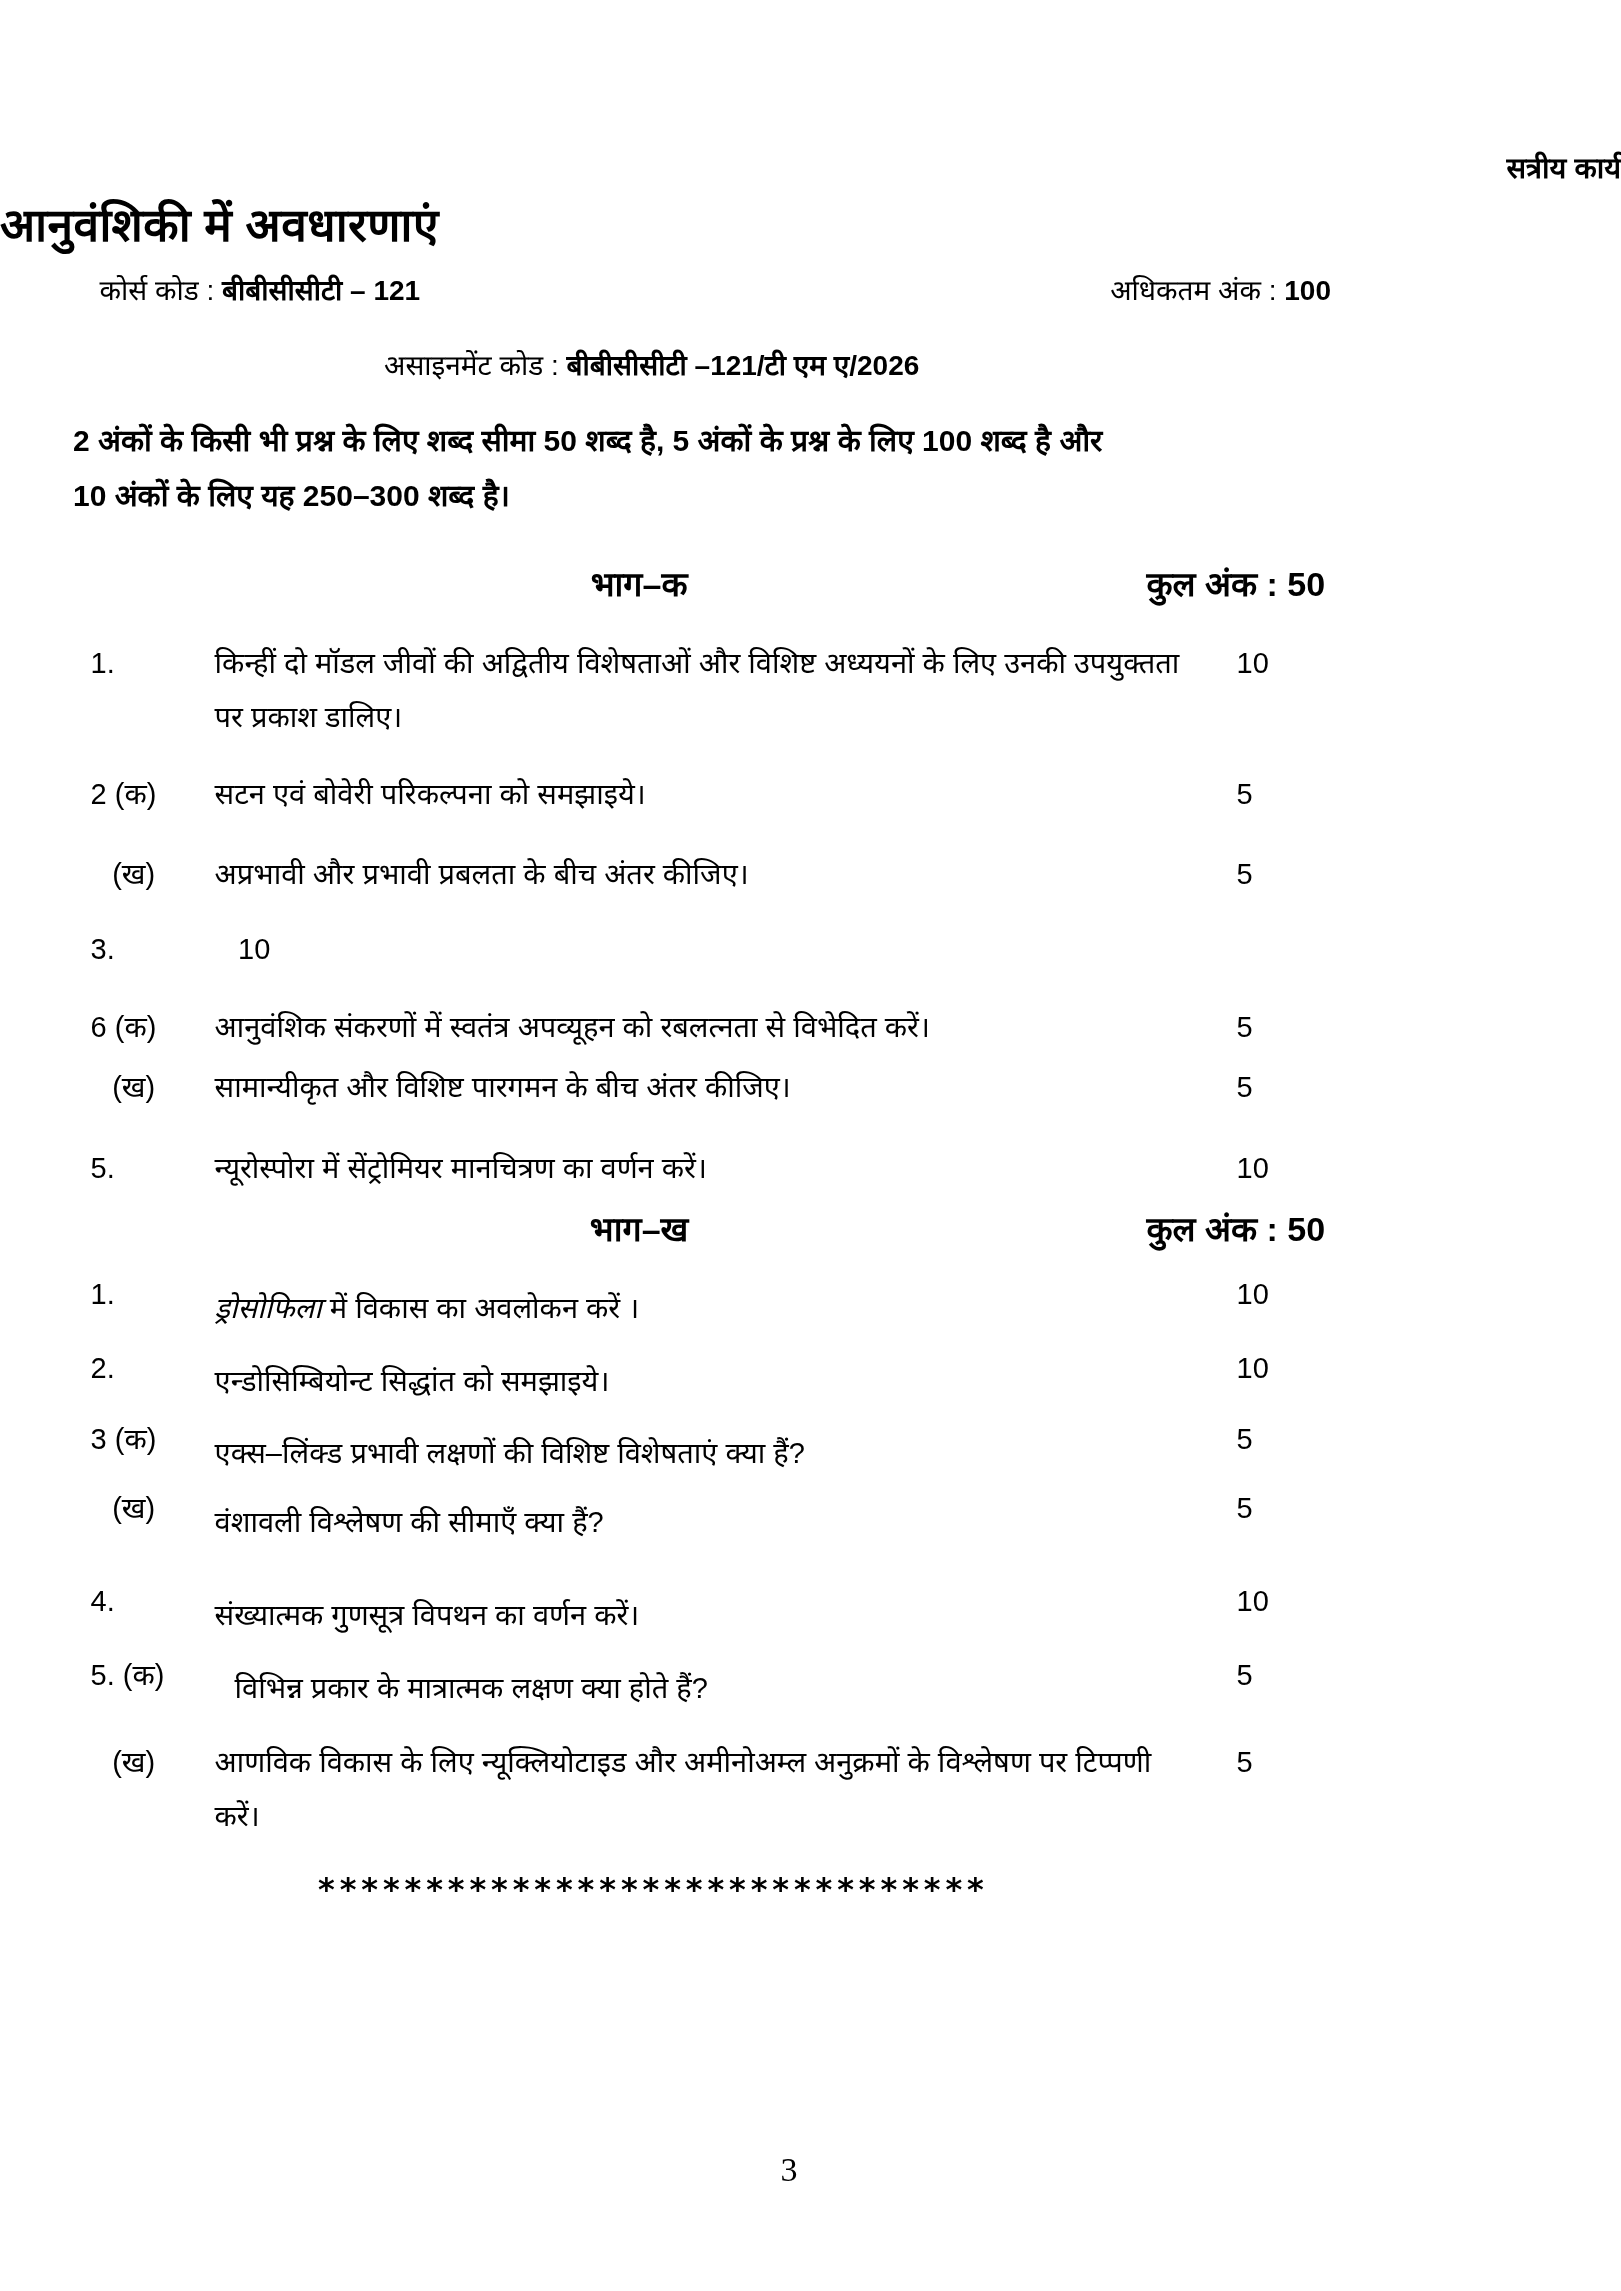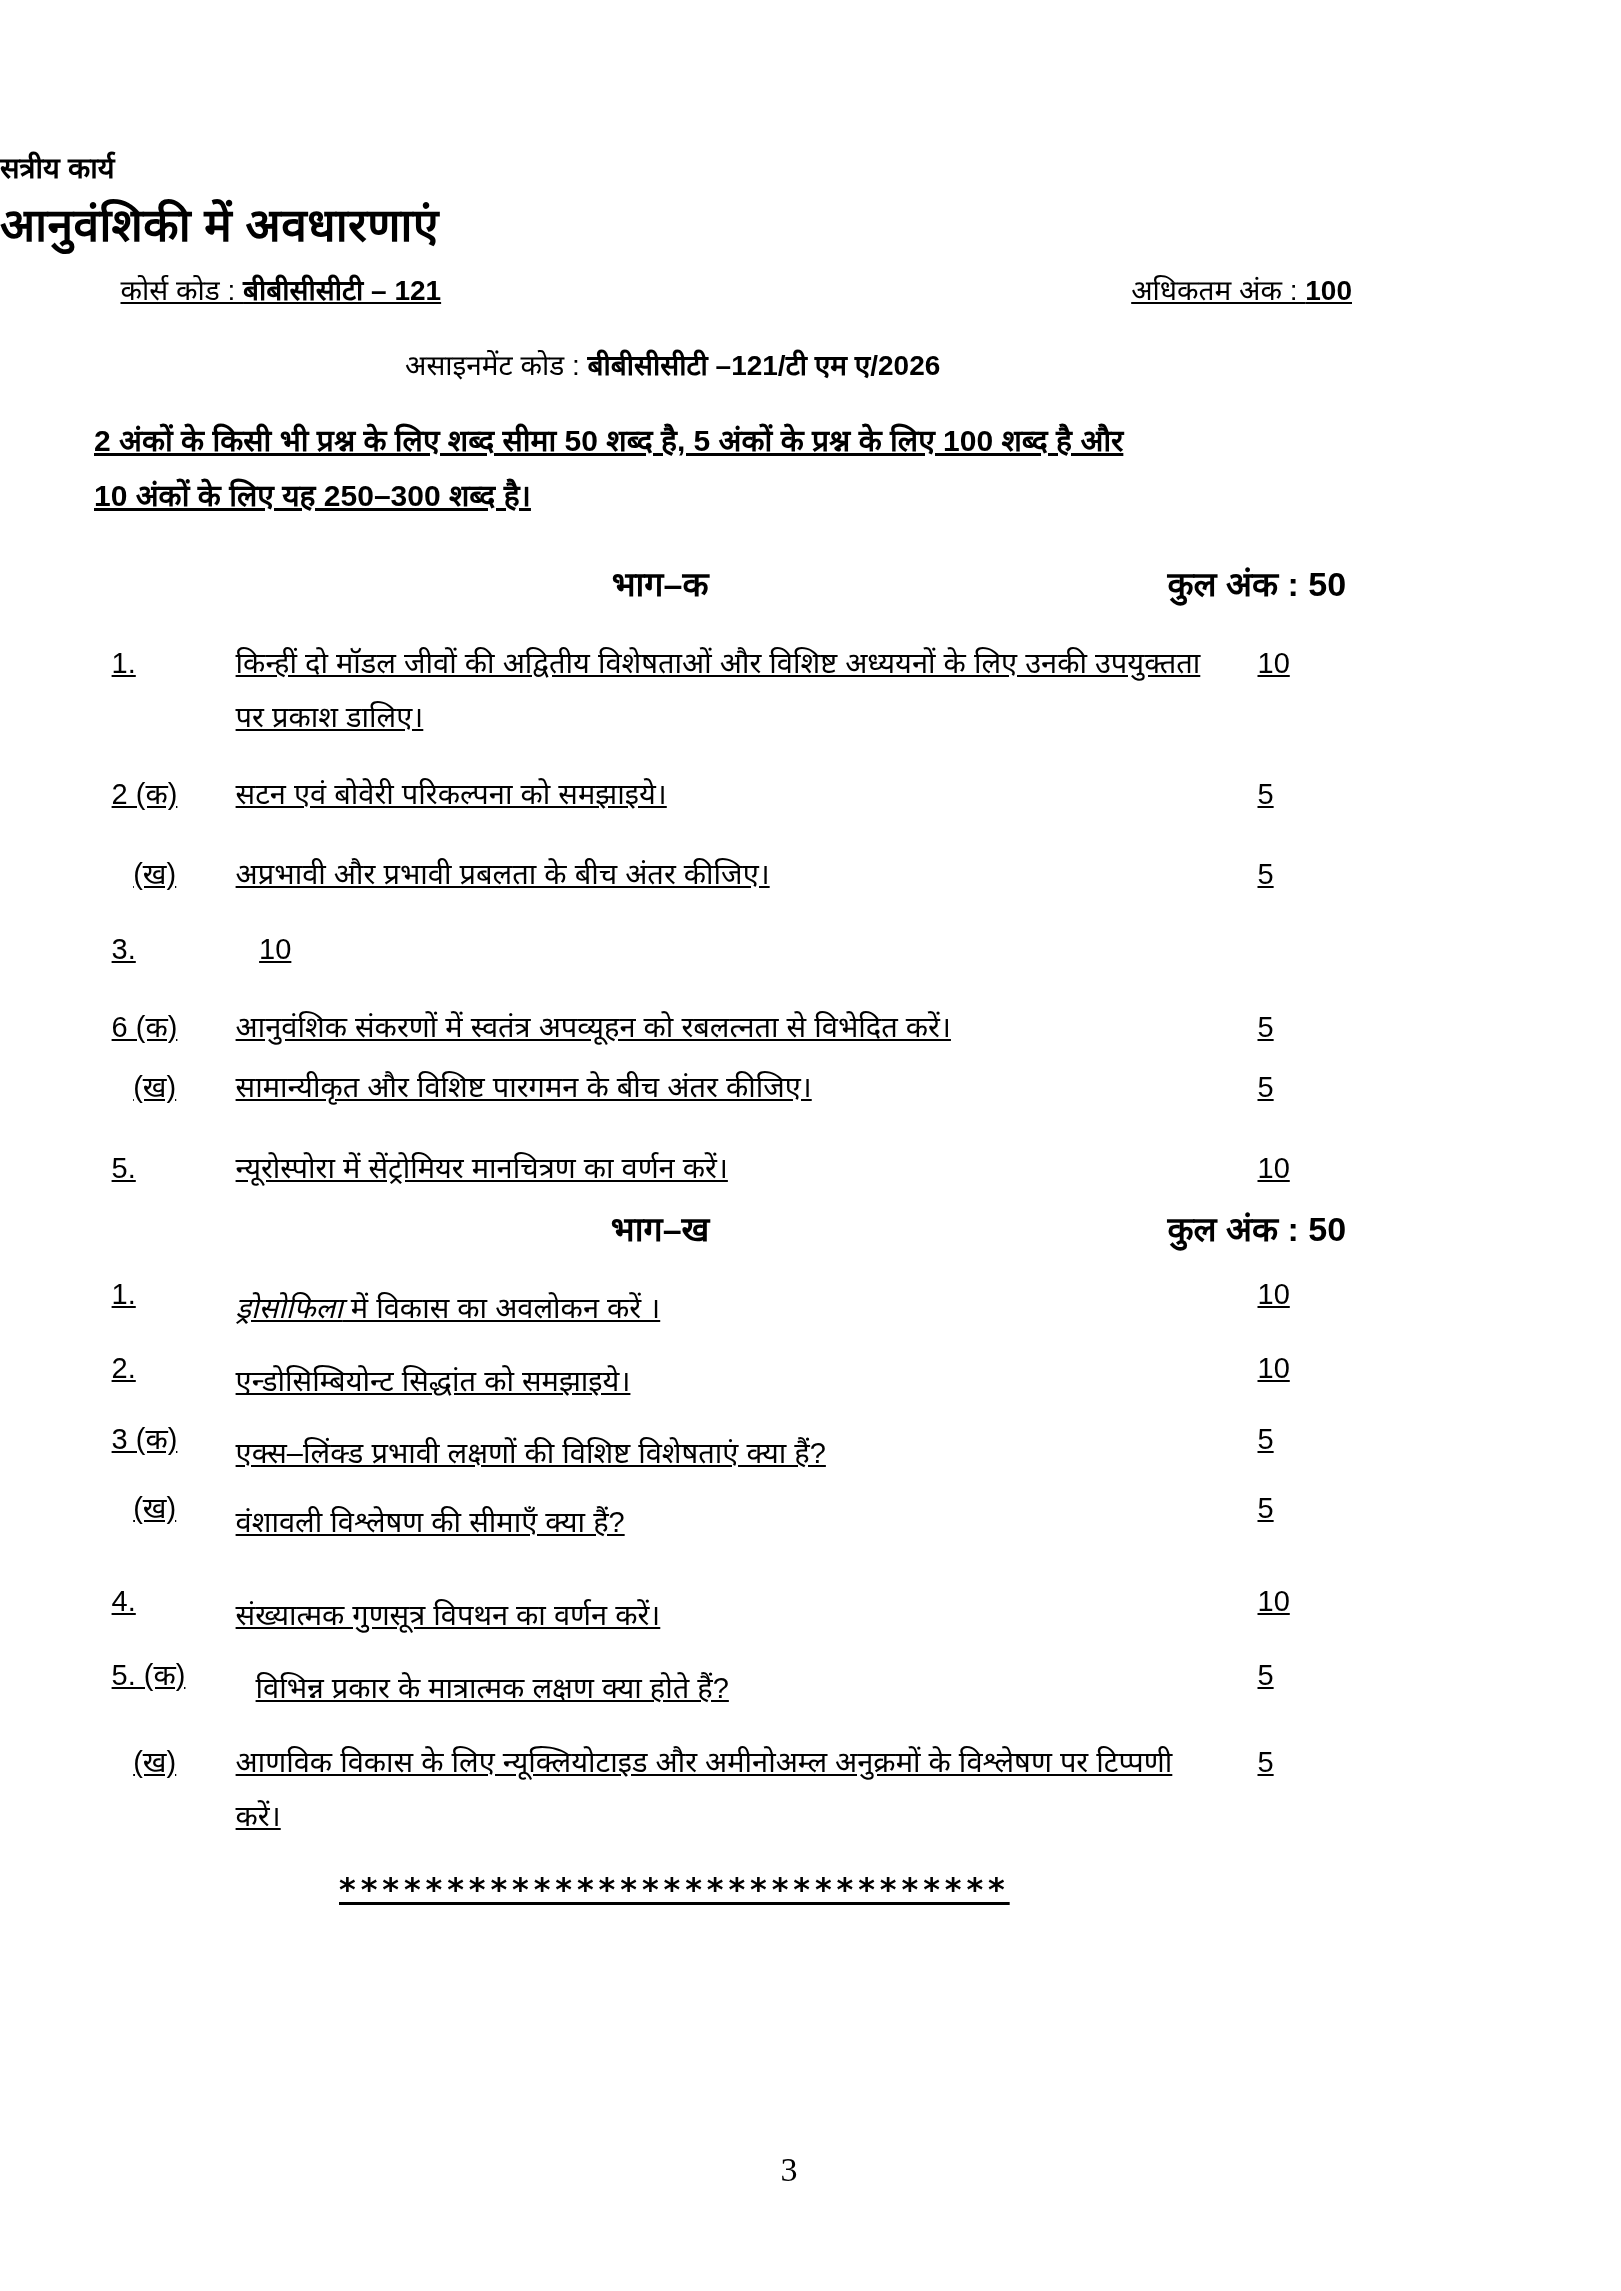--- a/index.html
+++ b/index.html
@@ -17,35 +17,34 @@
   }
   .page {
     position: absolute;
     top: 0; left: 0;
     width: 1621px;
     height: 2292px;
     padding-top: 147px;
     box-sizing: border-box;
   }
   .header-small {
-    text-align: left;
+    text-align: right;
     font-size: 29px;
     font-weight: 700;
     margin-bottom: 5.9px;
   }
   .title {
     font-size: 46px;
     font-weight: 800;
     letter-spacing: 0.5px;
     margin-bottom: 15.7px;
   }
   .content {
-    margin-left: 94px;
+    margin-left: 73px;
     width: 1258px;
-    text-decoration: underline;
   }
   .meta-row {
     display: flex;
     justify-content: space-between;
     align-items: baseline;
     font-size: 28px;
     padding-left: 26.5px;
     margin-bottom: 37px;
   }
   .meta-row b { font-weight: 800; }

